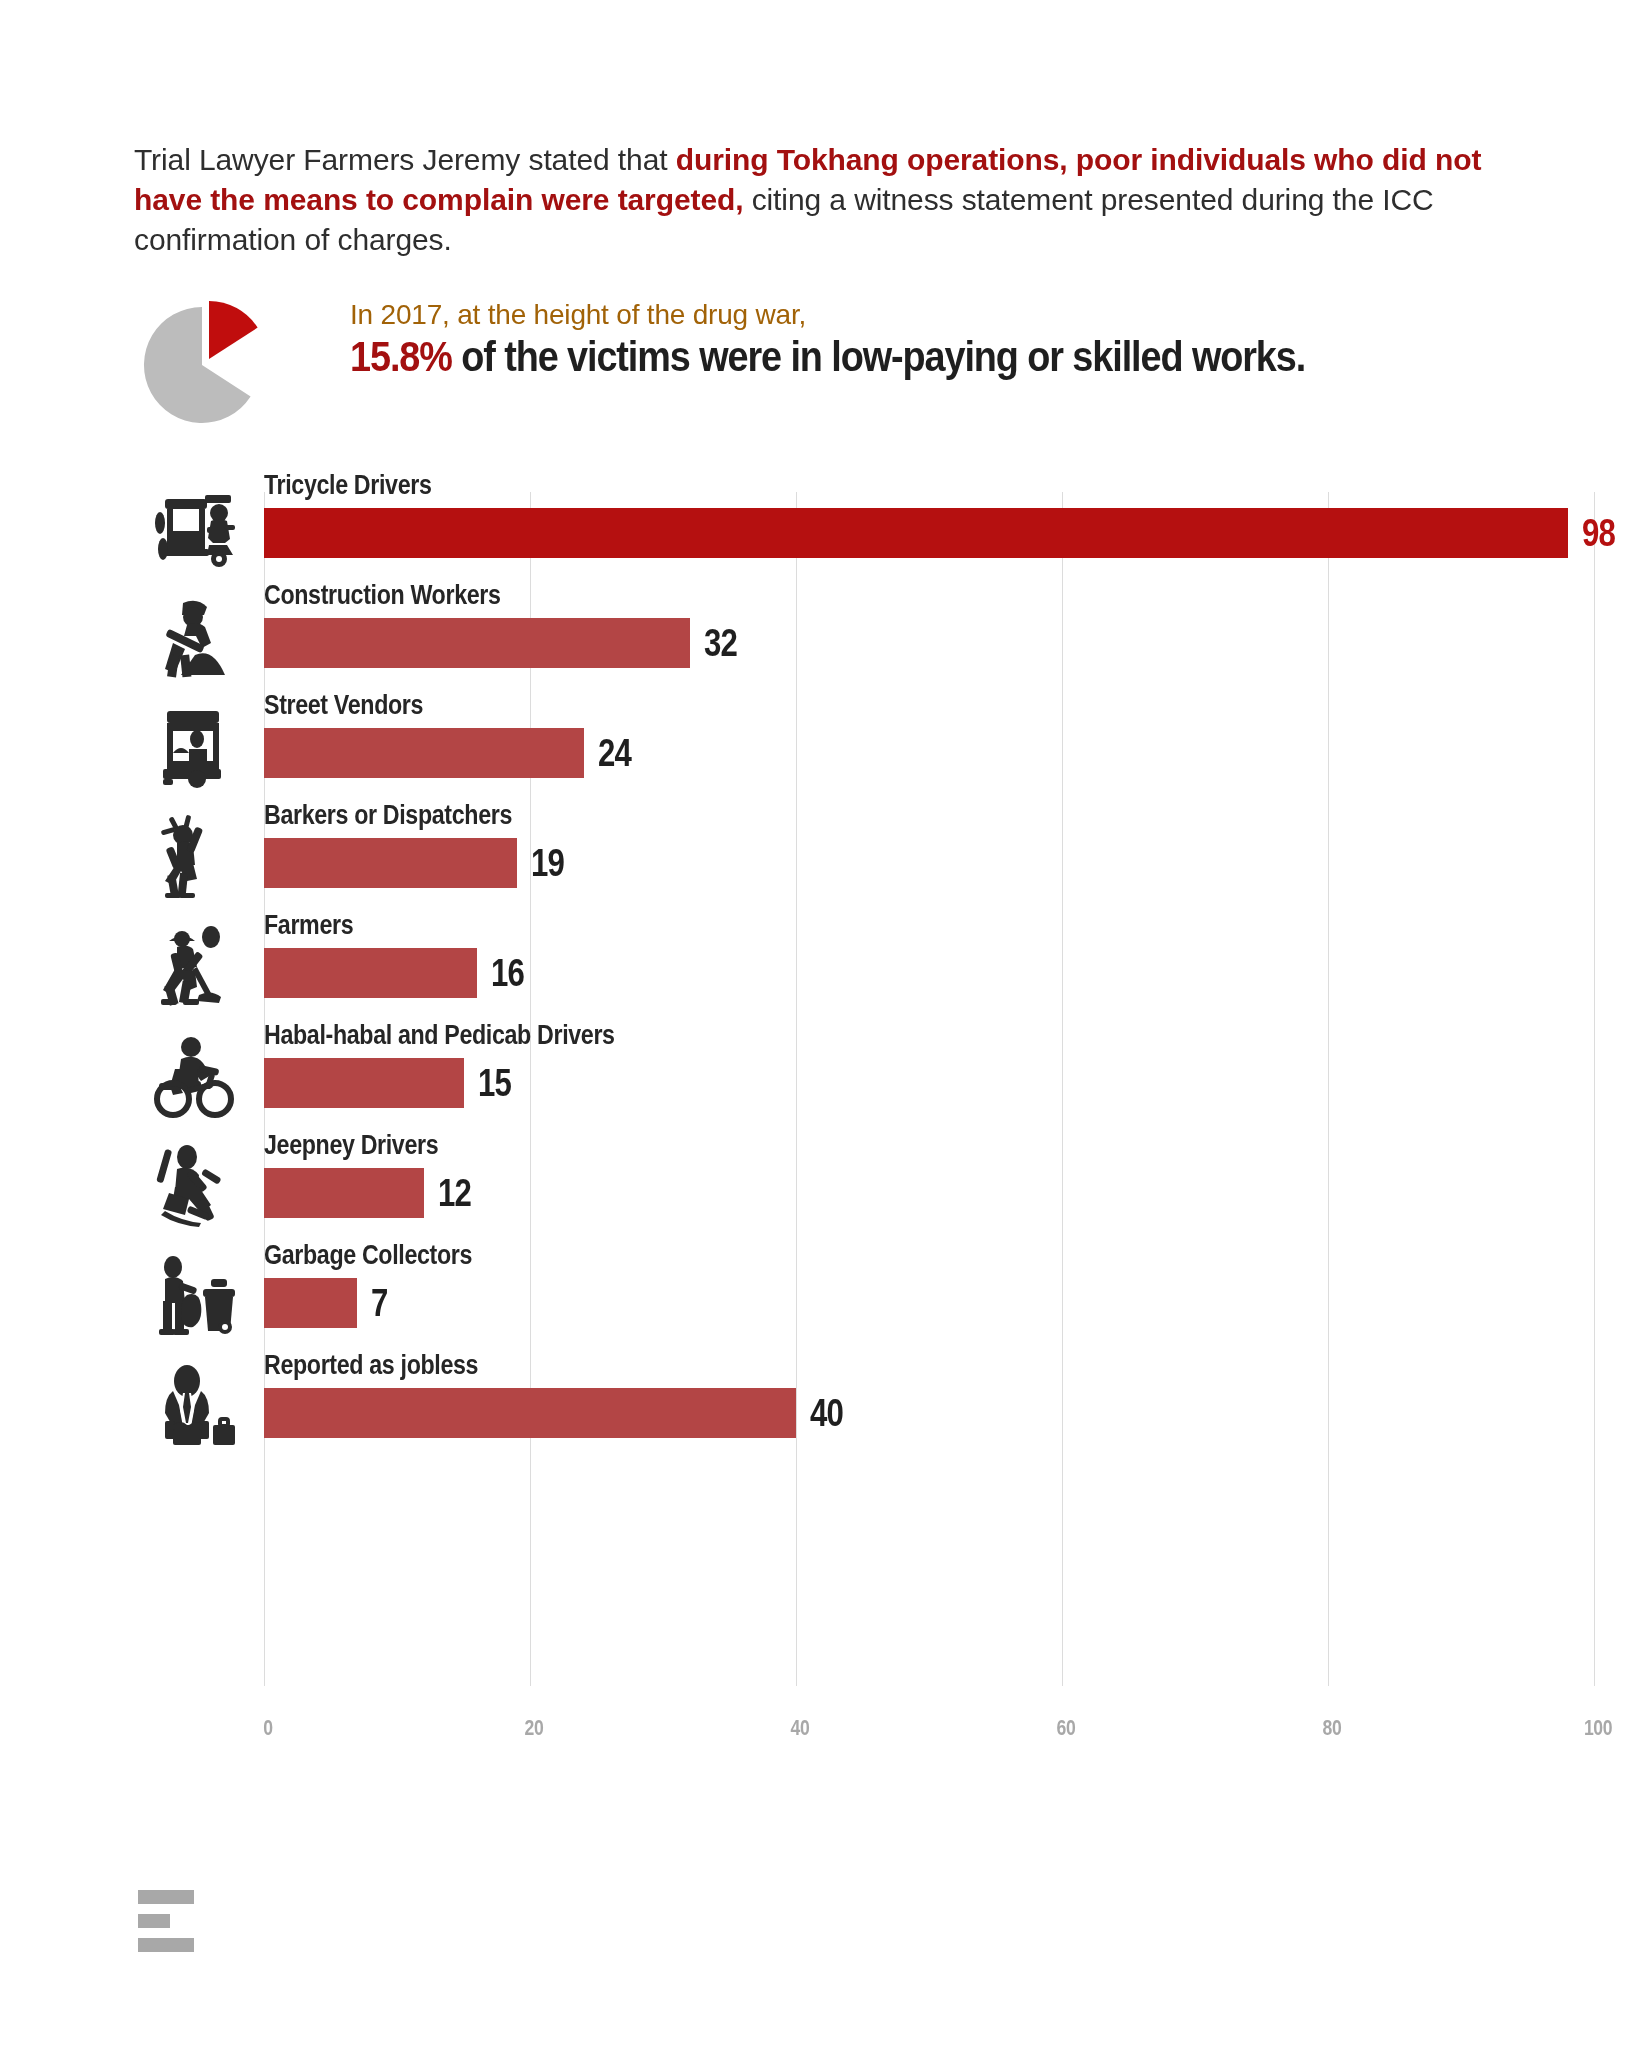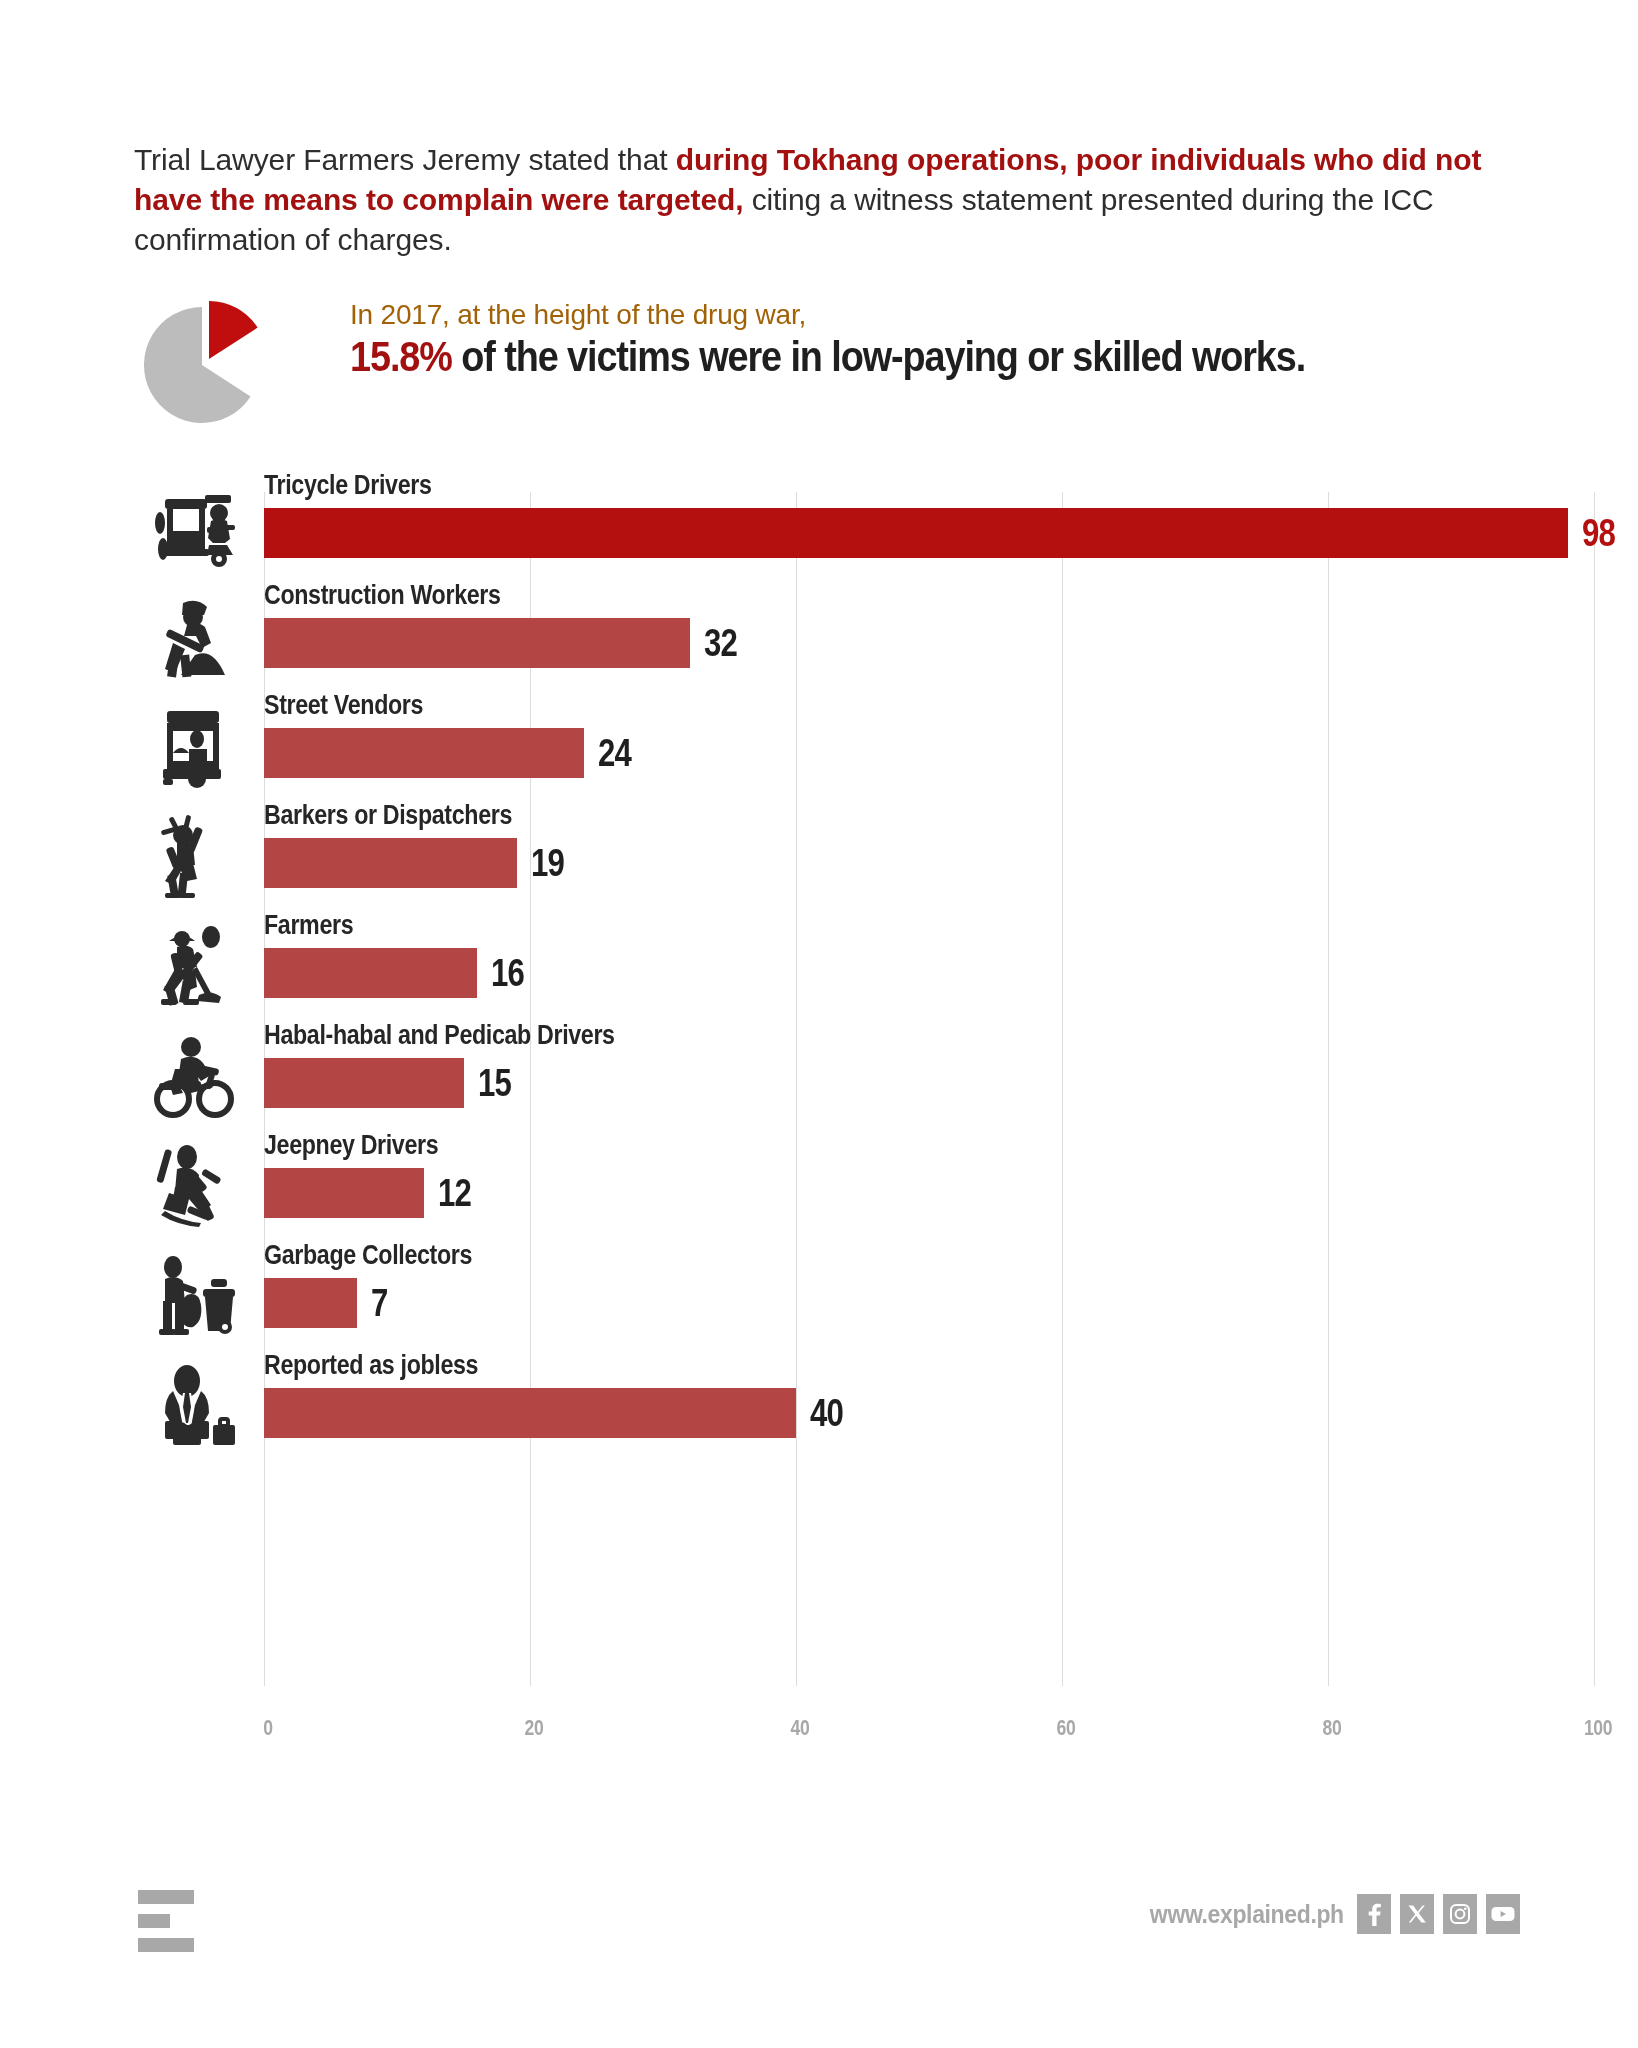--- a/index.html
+++ b/index.html
@@ -522,45 +522,15 @@
       <div class="tick" style="left:1598px;">100</div>
     </div>
   </div>
 
   <div class="footer">
     <div class="logo">
       <div class="logo-bar b1"></div>
       <div class="logo-bar b2"></div>
       <div class="logo-bar b3"></div>
     </div>
-    <div class="footer-right">
-      <div class="site-url">www.explained.ph</div>
-
-      <div class="social">
-        <svg width="20" height="24" viewBox="0 0 20 24">
-          <path d="M12.5 24 V13.5 H16 L16.6 9.6 H12.5 V7.2 c0 -1.1 .3 -1.9 1.9 -1.9 H16.8 V1.9 C16.4 1.8 15.1 1.7 13.6 1.7 c -3.2 0 -5.4 2 -5.4 5.6 V9.6 H4.7 v3.9 h3.5 V24 z" fill="#ffffff"></path>
-        </svg>
-      </div>
-
-      <div class="social">
-        <svg width="20" height="20" viewBox="0 0 20 20">
-          <path d="M1.5 1.5 L8.2 10.3 L1.8 18.5 H3.9 L9.2 11.7 L14.3 18.5 H18.8 L11.7 9.1 L17.8 1.5 H15.7 L10.7 7.7 L6.1 1.5 z" fill="#ffffff"></path>
-        </svg>
-      </div>
-
-      <div class="social">
-        <svg width="22" height="22" viewBox="0 0 22 22">
-          <rect x="2" y="2" width="18" height="18" rx="5" fill="none" stroke="#ffffff" stroke-width="2"></rect>
-          <circle cx="11" cy="11" r="4.4" fill="none" stroke="#ffffff" stroke-width="2"></circle>
-          <circle cx="16.3" cy="5.8" r="1.3" fill="#ffffff"></circle>
-        </svg>
-      </div>
-
-      <div class="social">
-        <svg width="26" height="20" viewBox="0 0 26 20">
-          <rect x="1.5" y="3" width="23" height="14" rx="4.5" fill="#ffffff"></rect>
-          <path d="M10.6 7 L16 10 L10.6 13 z" fill="#a8a8a8"></path>
-        </svg>
-      </div>
-    </div>
   </div>
 
 </div>
 
 </body></html>

